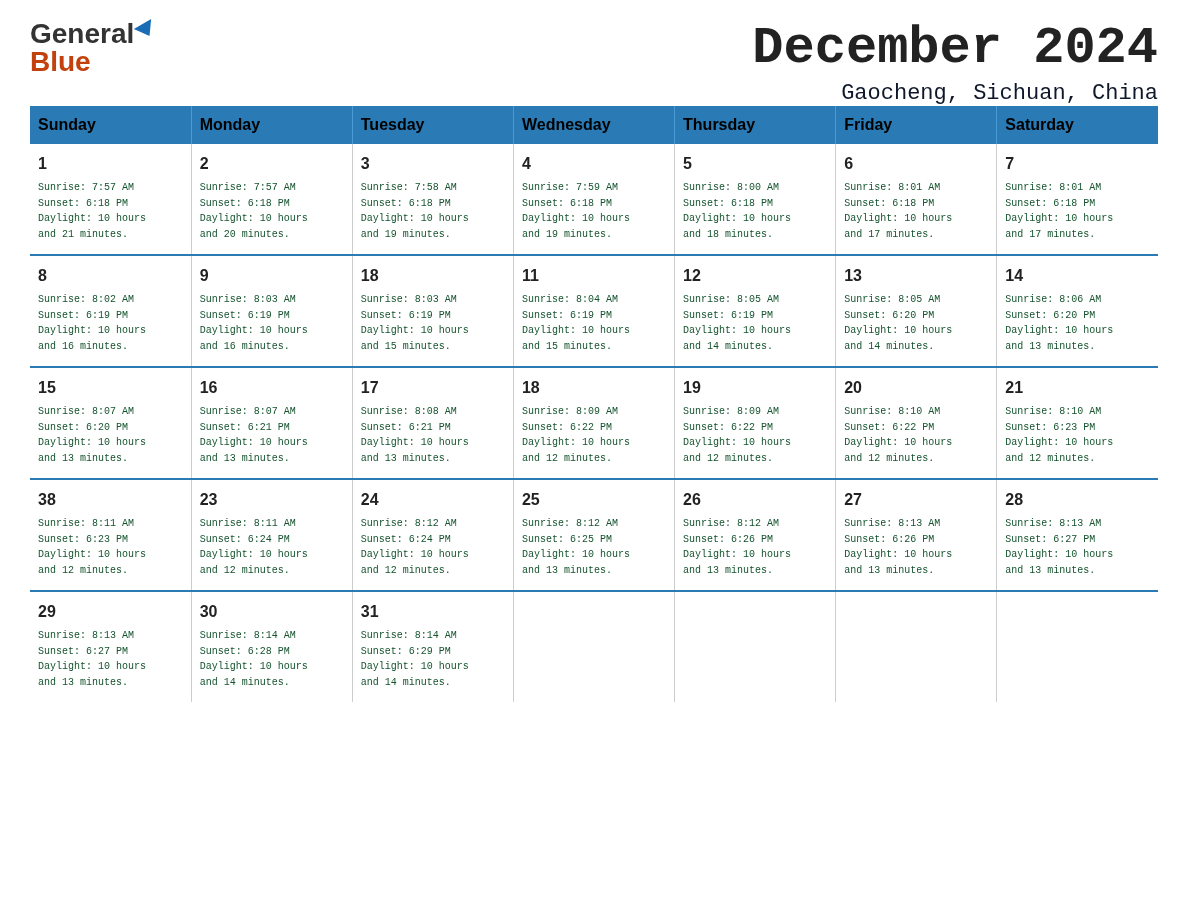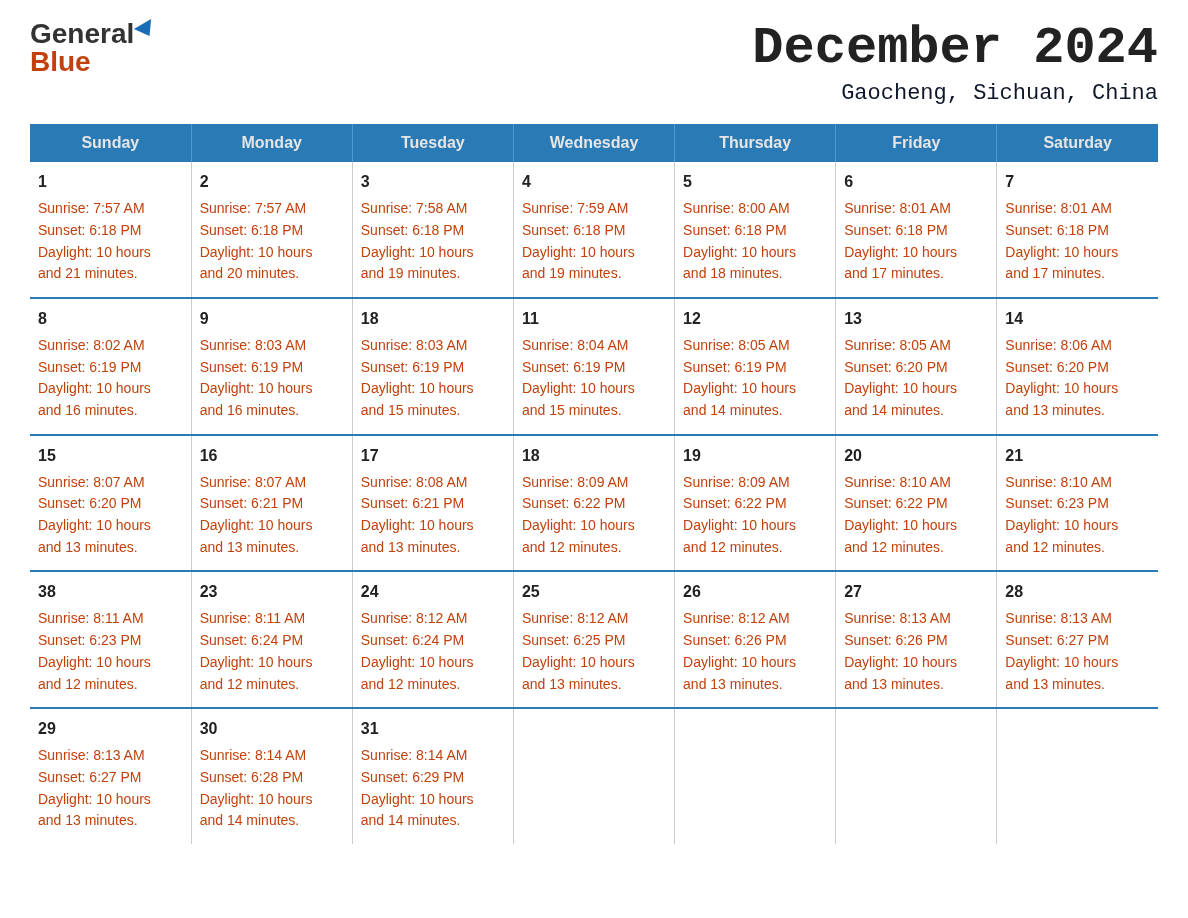--- a/index.html
+++ b/index.html
@@ -7,21 +7,20 @@
       font-family: Arial, sans-serif;
       background: #ffffff;
       padding: 20px 30px;
       width: 1188px;
       min-height: 918px;
     }
     .header {
       display: flex;
       justify-content: space-between;
       align-items: flex-start;
-      margin-bottom: 18px;
     }
     .logo {
       display: flex;
       flex-direction: column;
       align-items: flex-start;
     }
     .logo-general {
       font-size: 28px;
       font-weight: bold;
       color: #333;
@@ -67,25 +66,25 @@
     }
     table {
       width: 100%;
       border-collapse: collapse;
       table-layout: fixed;
     }
     thead tr {
       background: #2a7bb5;
     }
     thead th {
-      color: #e5e5e5;
+      color: #000000;
       font-size: 16px;
       font-weight: bold;
       padding: 10px 8px;
-      text-align: center;
+      text-align: left;
       border-right: 1px solid #4a9bd5;
     }
     thead th:last-child {
       border-right: none;
     }
     tbody tr {
       border-bottom: 2px solid #2a7bb5;
     }
     tbody td {
       vertical-align: top;
@@ -100,23 +99,24 @@
       border-right: none;
     }
     .day-number {
       font-size: 16px;
       font-weight: bold;
       color: #222;
       display: block;
       margin-bottom: 4px;
     }
     .day-info {
-      font-size: 14px;
-      color: #c2410c;
+      font-size: 10px;
+      color: #14532d;
       line-height: 1.55;
+      font-family: Liberation Mono, monospace;
     }
     tbody tr:last-child {
       border-bottom: none;
     }
     .empty-cell {
       background: #fff;
     }
   </style>
 </head>
 <body>

